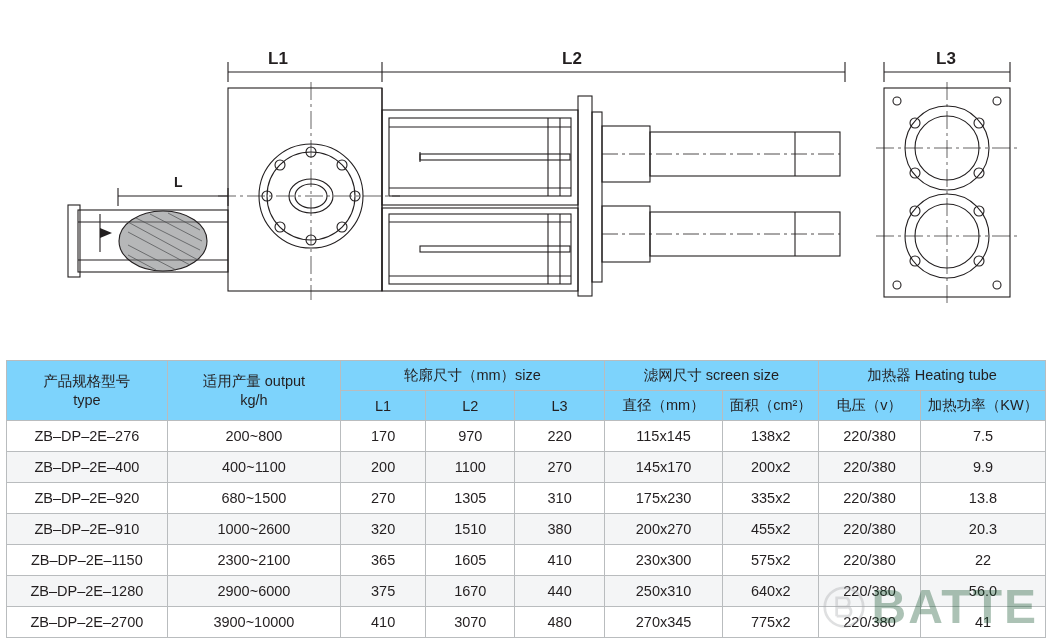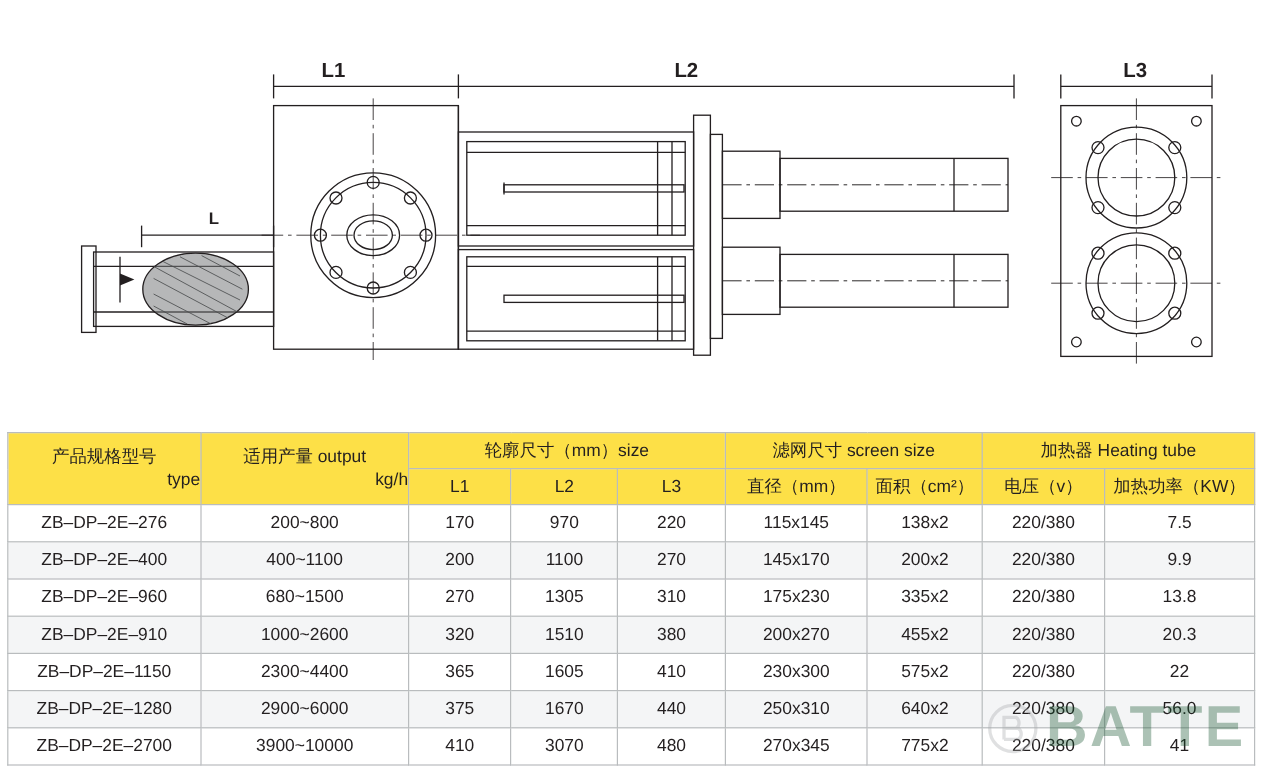--- a/index.html
+++ b/index.html
@@ -32,37 +32,37 @@
   }
   table.spec th, table.spec td{
     border:1px solid #b9bcbe;
     text-align:center;
     vertical-align:middle;
     padding:0;
     color:#231f20;
     font-weight:400;
   }
   table.spec thead th{
-    background:#fde047;
+    background:#7dd3fc;
     height:29px;
     font-weight:400;
   }
   table.spec thead th.tall{
     height:58px;
   }
   table.spec tbody td{
     height:30px;
     background:#ffffff;
   }
   table.spec tbody tr:nth-child(even) td{
     background:#f4f5f6;
   }
   .hdr-sub{font-size:14.5px;}
   .th-line1{display:block;line-height:1.25;}
-  .th-line2{display:block;line-height:1.25;text-align:right;}
+  .th-line2{display:block;line-height:1.25;}
 
   .watermark{
     position:absolute;
     right:14px;bottom:8px;
     display:flex;align-items:center;
     opacity:0.35;
     pointer-events:none;
   }
   .wm-text{
     font-size:48px;letter-spacing:2px;color:#14532d;font-weight:700;
@@ -236,21 +236,21 @@
       <td>400~1100</td>
       <td>200</td>
       <td>1100</td>
       <td>270</td>
       <td>145x170</td>
       <td>200x2</td>
       <td>220/380</td>
       <td>9.9</td>
     </tr>
     <tr>
-      <td>ZB–DP–2E–960</td>
+      <td>ZB–DP–2E–920</td>
       <td>680~1500</td>
       <td>270</td>
       <td>1305</td>
       <td>310</td>
       <td>175x230</td>
       <td>335x2</td>
       <td>220/380</td>
       <td>13.8</td>
     </tr>
     <tr>
@@ -259,21 +259,21 @@
       <td>320</td>
       <td>1510</td>
       <td>380</td>
       <td>200x270</td>
       <td>455x2</td>
       <td>220/380</td>
       <td>20.3</td>
     </tr>
     <tr>
       <td>ZB–DP–2E–1150</td>
-      <td>2300~4400</td>
+      <td>2300~2100</td>
       <td>365</td>
       <td>1605</td>
       <td>410</td>
       <td>230x300</td>
       <td>575x2</td>
       <td>220/380</td>
       <td>22</td>
     </tr>
     <tr>
       <td>ZB–DP–2E–1280</td>

